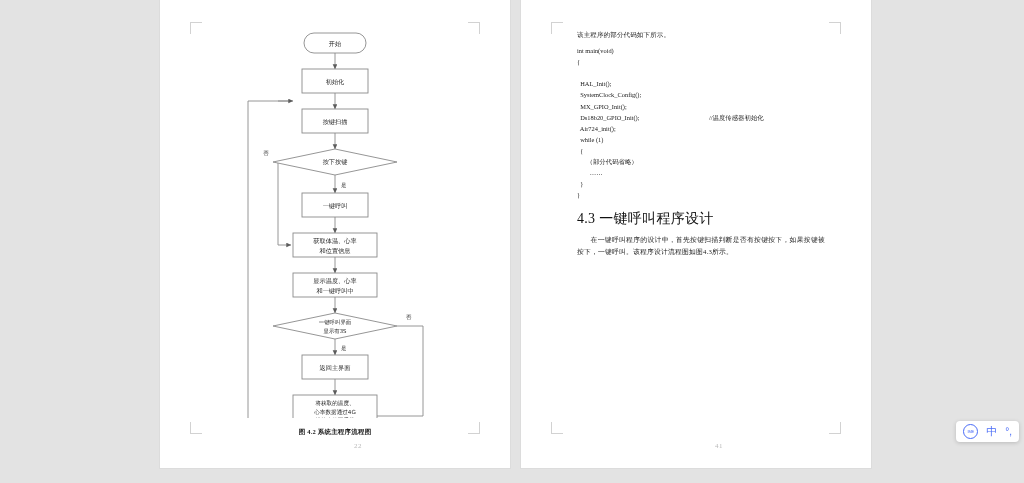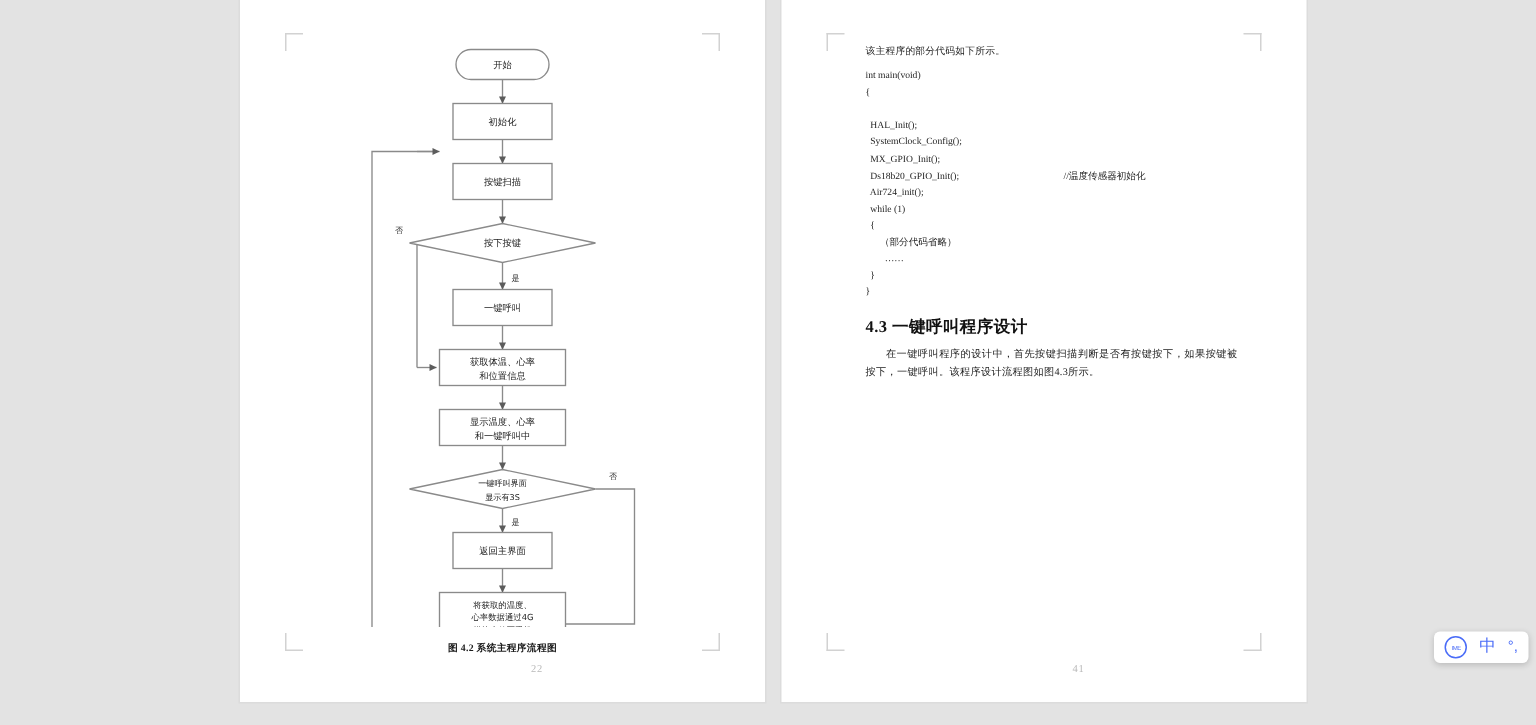--- a/index.html
+++ b/index.html
@@ -103,22 +103,22 @@
   .code-line {
     white-space: pre;
     position: relative;
   }
   .code-line .comment {
     position: absolute;
     left: 132px;
     white-space: pre;
   }
   .heading {
-    font-size: 11px;
-    font-weight: bold;
+    font-size: 14px;
+    font-weight: normal;
     color: #111;
     margin: 10px 0 6px 0;
     letter-spacing: 0.3px;
   }
   .body-para {
     font-size: 6.8px;
     line-height: 1.75;
     margin: 0;
     text-align: justify;
     letter-spacing: 0.2px;

